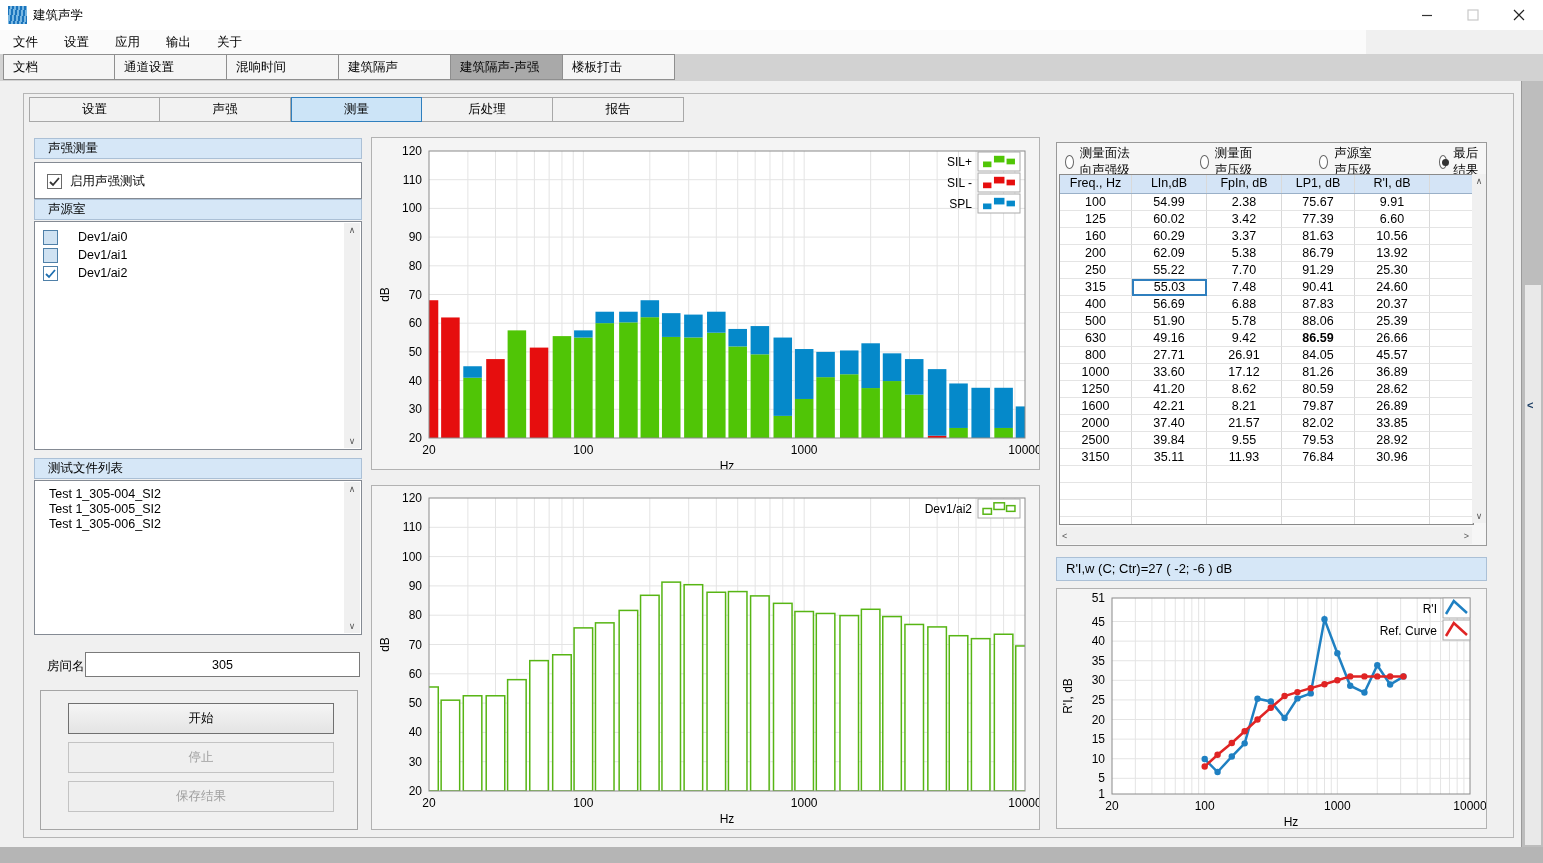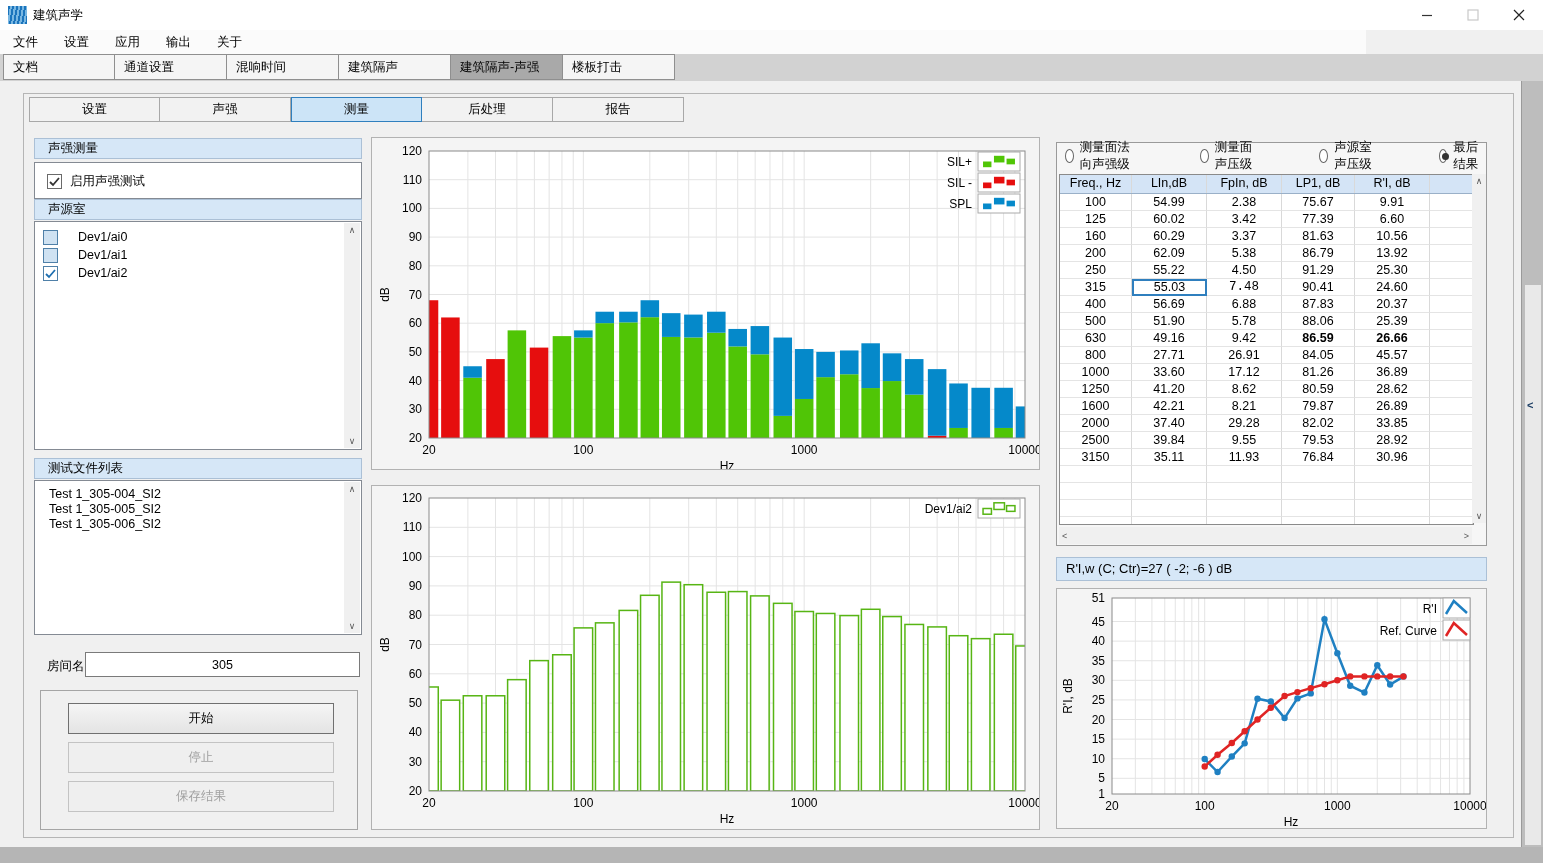--- a/index.html
+++ b/index.html
@@ -53,21 +53,21 @@
               text-align:center;font-family:"Liberation Sans",sans-serif;font-size:12.5px;}
   .btngroup{left:40px;top:690px;width:318px;height:140px;border:1px solid #a5a5a5;}
   .btn{position:absolute;left:27px;width:266px;height:31px;line-height:29px;text-align:center;
        background:linear-gradient(#f5f5f5,#e4e4e4);border:1px solid #707070;box-sizing:border-box;}
   .btn.disabled{color:#9f9f9f;border-color:#c3c3c3;background:#efefef;}
   
   .chartpanel{background:#f4f4f4;border:1px solid #b2b2b2;}
   svg text{font-family:"Liberation Sans",sans-serif;font-size:12px;fill:#000;}
   
   .rpanel{left:1056px;top:142px;width:431px;height:404px;border:1px solid #9a9a9a;background:#f6f6f6;}
-  .radiorow{position:absolute;left:0;top:2px;width:429px;height:28px;display:flex;align-items:flex-end;gap:47px;}
+  .radiorow{position:absolute;left:0;top:2px;width:429px;height:28px;display:flex;align-items:flex-start;gap:47px;}
   .radio{display:inline-block;width:14px;height:14px;border:1px solid #666;border-radius:50%;
          background:#fff;box-sizing:border-box;position:relative;}
   .radio .dot{position:absolute;left:2.5px;top:2.5px;width:7px;height:7px;border-radius:50%;background:#333;}
   .rlabel{margin:0 6px 0 6px;font-size:12.5px;}
   .rtable{position:absolute;left:2px;top:31px;width:413px;height:349px;background:#fff;
           border:1px solid #8a8a8a;overflow:hidden;}
   .trow{display:flex;height:17px;}
   .trow.thead{height:18px;background:#d4e4f6;border-bottom:1px solid #9ab0c8;}
   .tcell{box-sizing:border-box;border-right:1px solid #d9d9d9;border-bottom:1px solid #e4e4e4;
          text-align:center;line-height:16px;font-size:12.5px;overflow:hidden;}
@@ -464,29 +464,29 @@
           <div class="tcell" style="width: 72px;">200</div>
           <div class="tcell" style="width: 75px;">62.09</div>
           <div class="tcell" style="width: 75px;">5.38</div>
           <div class="tcell" style="width: 73px;">86.79</div>
           <div class="tcell" style="width: 75px;">13.92</div>
           <div class="tcell" style="width: 43px;"></div>
         </div>
         <div class="trow">
           <div class="tcell" style="width: 72px;">250</div>
           <div class="tcell" style="width: 75px;">55.22</div>
-          <div class="tcell" style="width: 75px;">4.50</div>
+          <div class="tcell" style="width: 75px;">7.70</div>
           <div class="tcell" style="width: 73px;">91.29</div>
           <div class="tcell" style="width: 75px;">25.30</div>
           <div class="tcell" style="width: 43px;"></div>
         </div>
         <div class="trow">
           <div class="tcell" style="width: 72px;">315</div>
           <div class="tcell sel" style="width: 75px;">55.03</div>
-          <div class="tcell" style="width: 75px; font-family: Liberation Mono, monospace;">7.48</div>
+          <div class="tcell" style="width: 75px;">7.48</div>
           <div class="tcell" style="width: 73px;">90.41</div>
           <div class="tcell" style="width: 75px;">24.60</div>
           <div class="tcell" style="width: 43px;"></div>
         </div>
         <div class="trow">
           <div class="tcell" style="width: 72px;">400</div>
           <div class="tcell" style="width: 75px;">56.69</div>
           <div class="tcell" style="width: 75px;">6.88</div>
           <div class="tcell" style="width: 73px;">87.83</div>
           <div class="tcell" style="width: 75px;">20.37</div>
@@ -498,21 +498,21 @@
           <div class="tcell" style="width: 75px;">5.78</div>
           <div class="tcell" style="width: 73px;">88.06</div>
           <div class="tcell" style="width: 75px;">25.39</div>
           <div class="tcell" style="width: 43px;"></div>
         </div>
         <div class="trow">
           <div class="tcell" style="width: 72px;">630</div>
           <div class="tcell" style="width: 75px;">49.16</div>
           <div class="tcell" style="width: 75px;">9.42</div>
           <div class="tcell" style="width: 73px; font-weight: bold;">86.59</div>
-          <div class="tcell" style="width: 75px; font-weight: bold;">26.66</div>
+          <div class="tcell" style="width: 75px;">26.66</div>
           <div class="tcell" style="width: 43px;"></div>
         </div>
         <div class="trow">
           <div class="tcell" style="width: 72px;">800</div>
           <div class="tcell" style="width: 75px;">27.71</div>
           <div class="tcell" style="width: 75px;">26.91</div>
           <div class="tcell" style="width: 73px;">84.05</div>
           <div class="tcell" style="width: 75px;">45.57</div>
           <div class="tcell" style="width: 43px;"></div>
         </div>
@@ -536,21 +536,21 @@
           <div class="tcell" style="width: 72px;">1600</div>
           <div class="tcell" style="width: 75px;">42.21</div>
           <div class="tcell" style="width: 75px;">8.21</div>
           <div class="tcell" style="width: 73px;">79.87</div>
           <div class="tcell" style="width: 75px;">26.89</div>
           <div class="tcell" style="width: 43px;"></div>
         </div>
         <div class="trow">
           <div class="tcell" style="width: 72px;">2000</div>
           <div class="tcell" style="width: 75px;">37.40</div>
-          <div class="tcell" style="width: 75px;">29.28</div>
+          <div class="tcell" style="width: 75px;">21.57</div>
           <div class="tcell" style="width: 73px;">82.02</div>
           <div class="tcell" style="width: 75px;">33.85</div>
           <div class="tcell" style="width: 43px;"></div>
         </div>
         <div class="trow">
           <div class="tcell" style="width: 72px;">2500</div>
           <div class="tcell" style="width: 75px;">39.84</div>
           <div class="tcell" style="width: 75px;">9.55</div>
           <div class="tcell" style="width: 73px;">79.53</div>
           <div class="tcell" style="width: 75px;">28.92</div>

